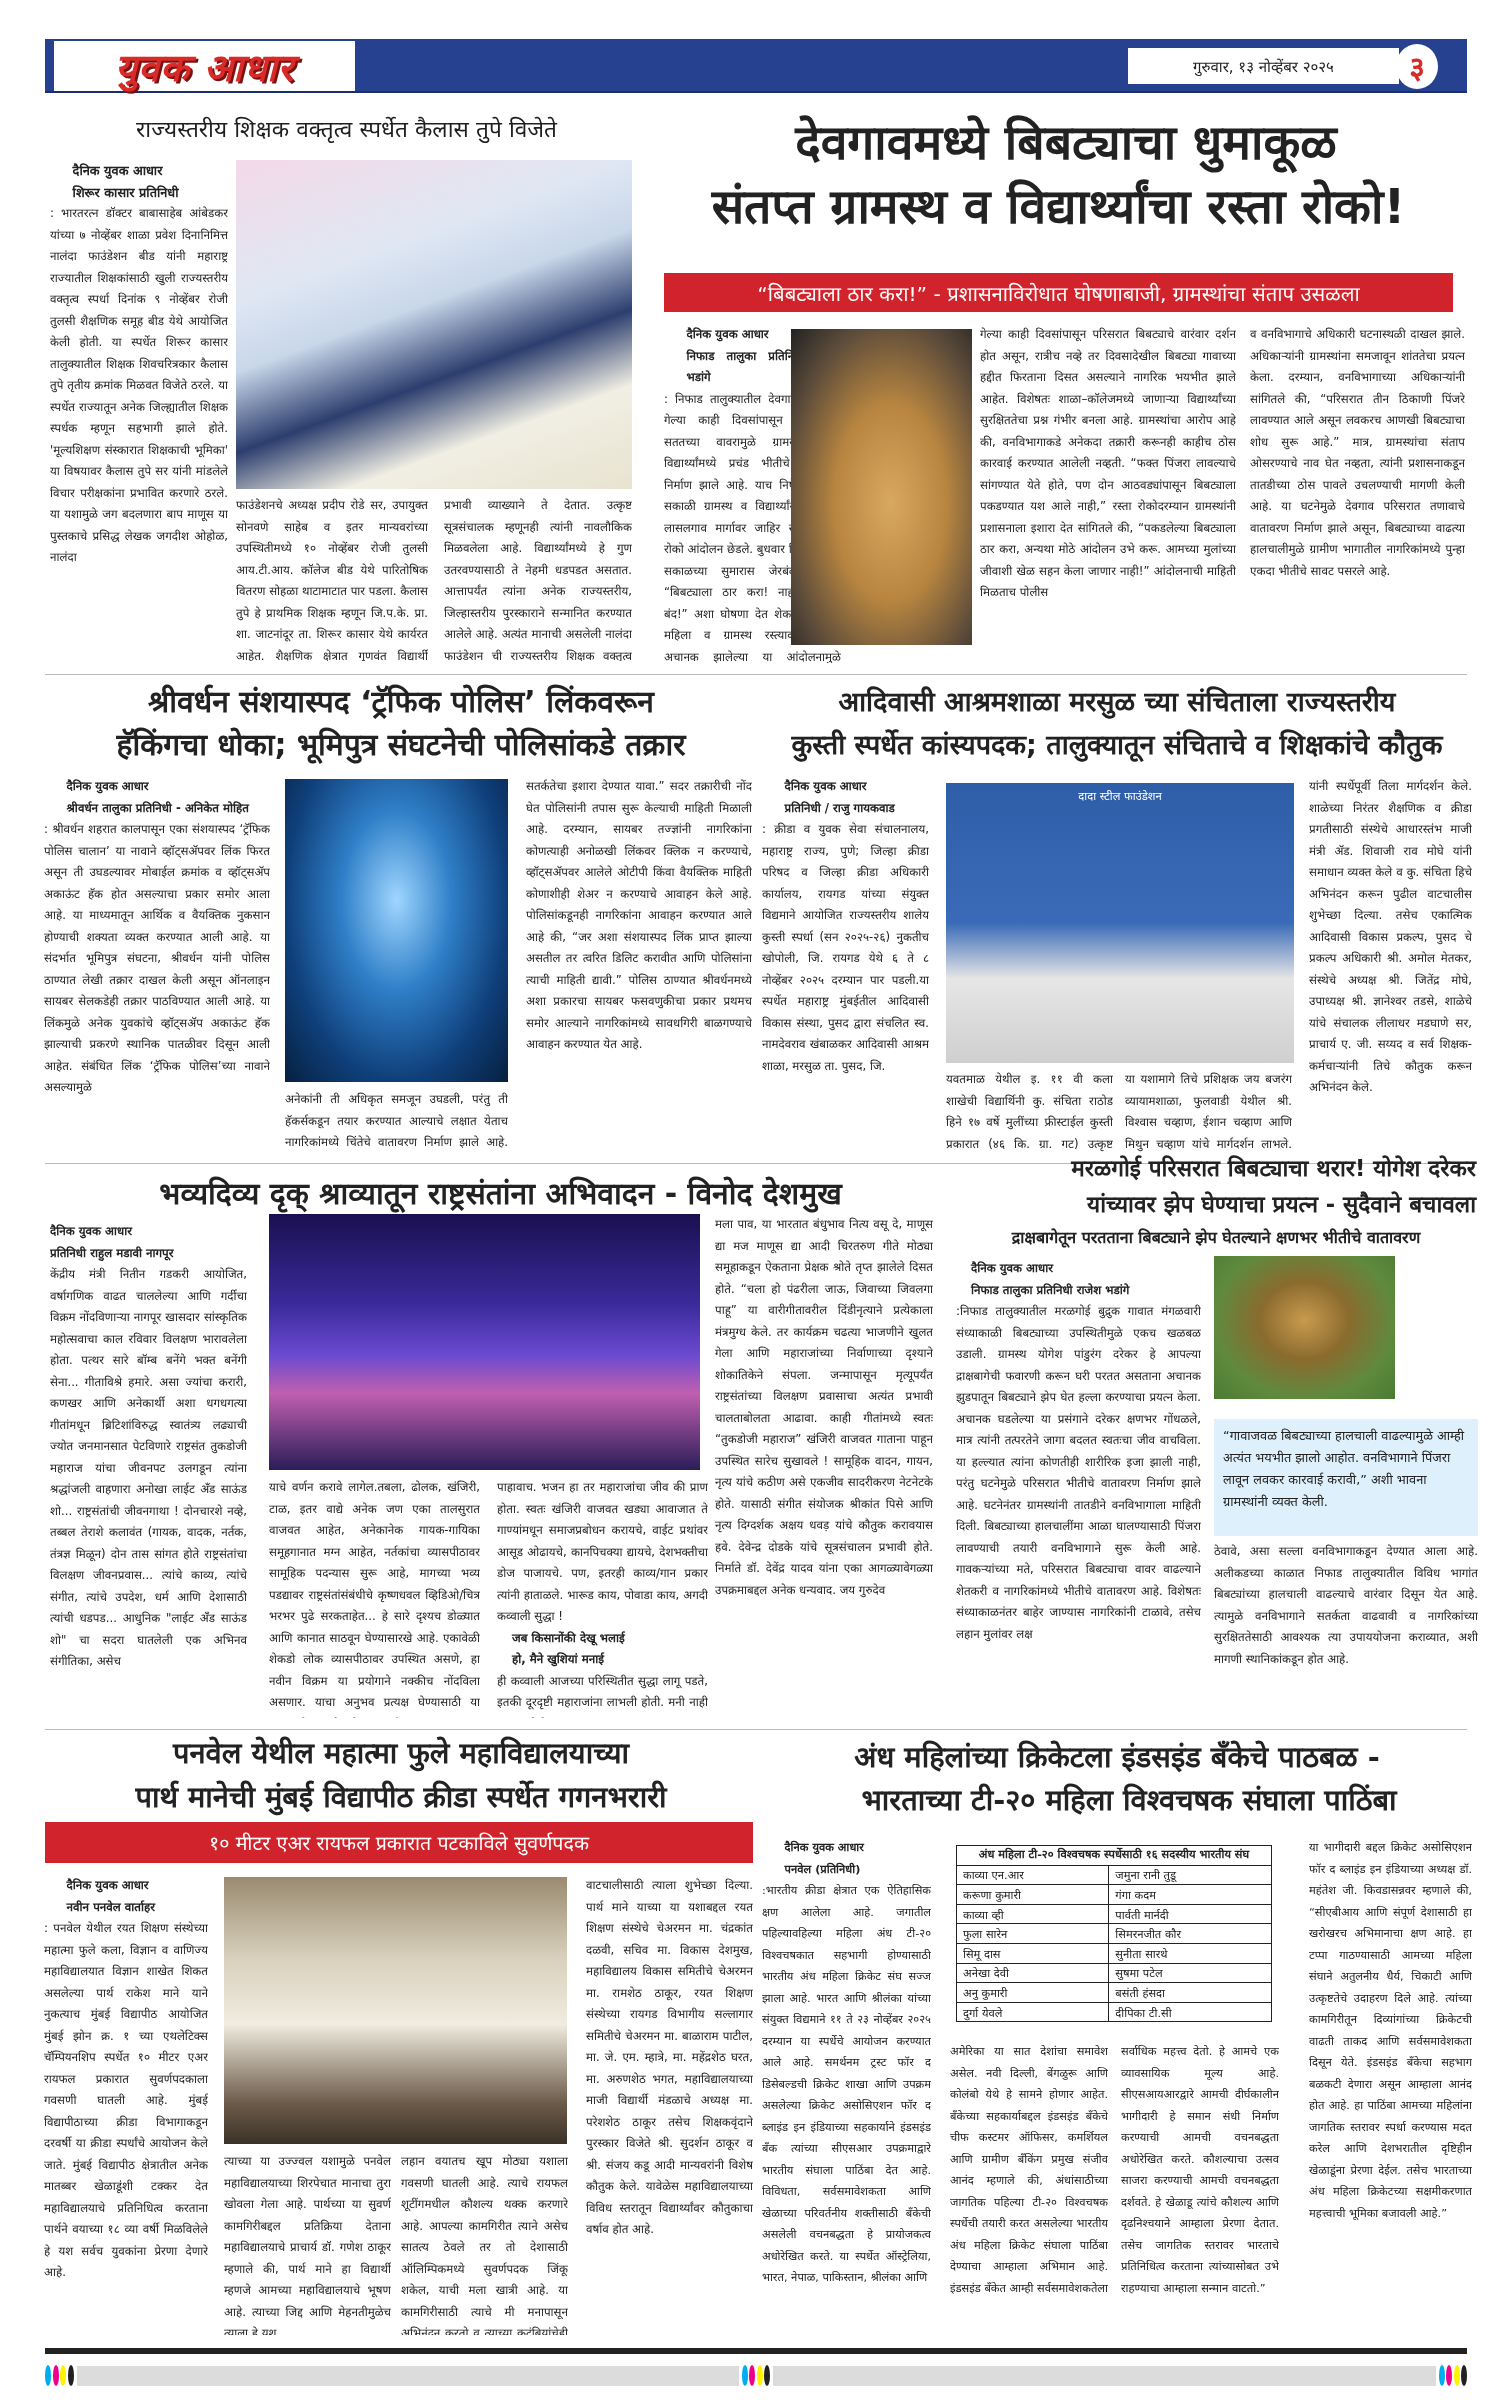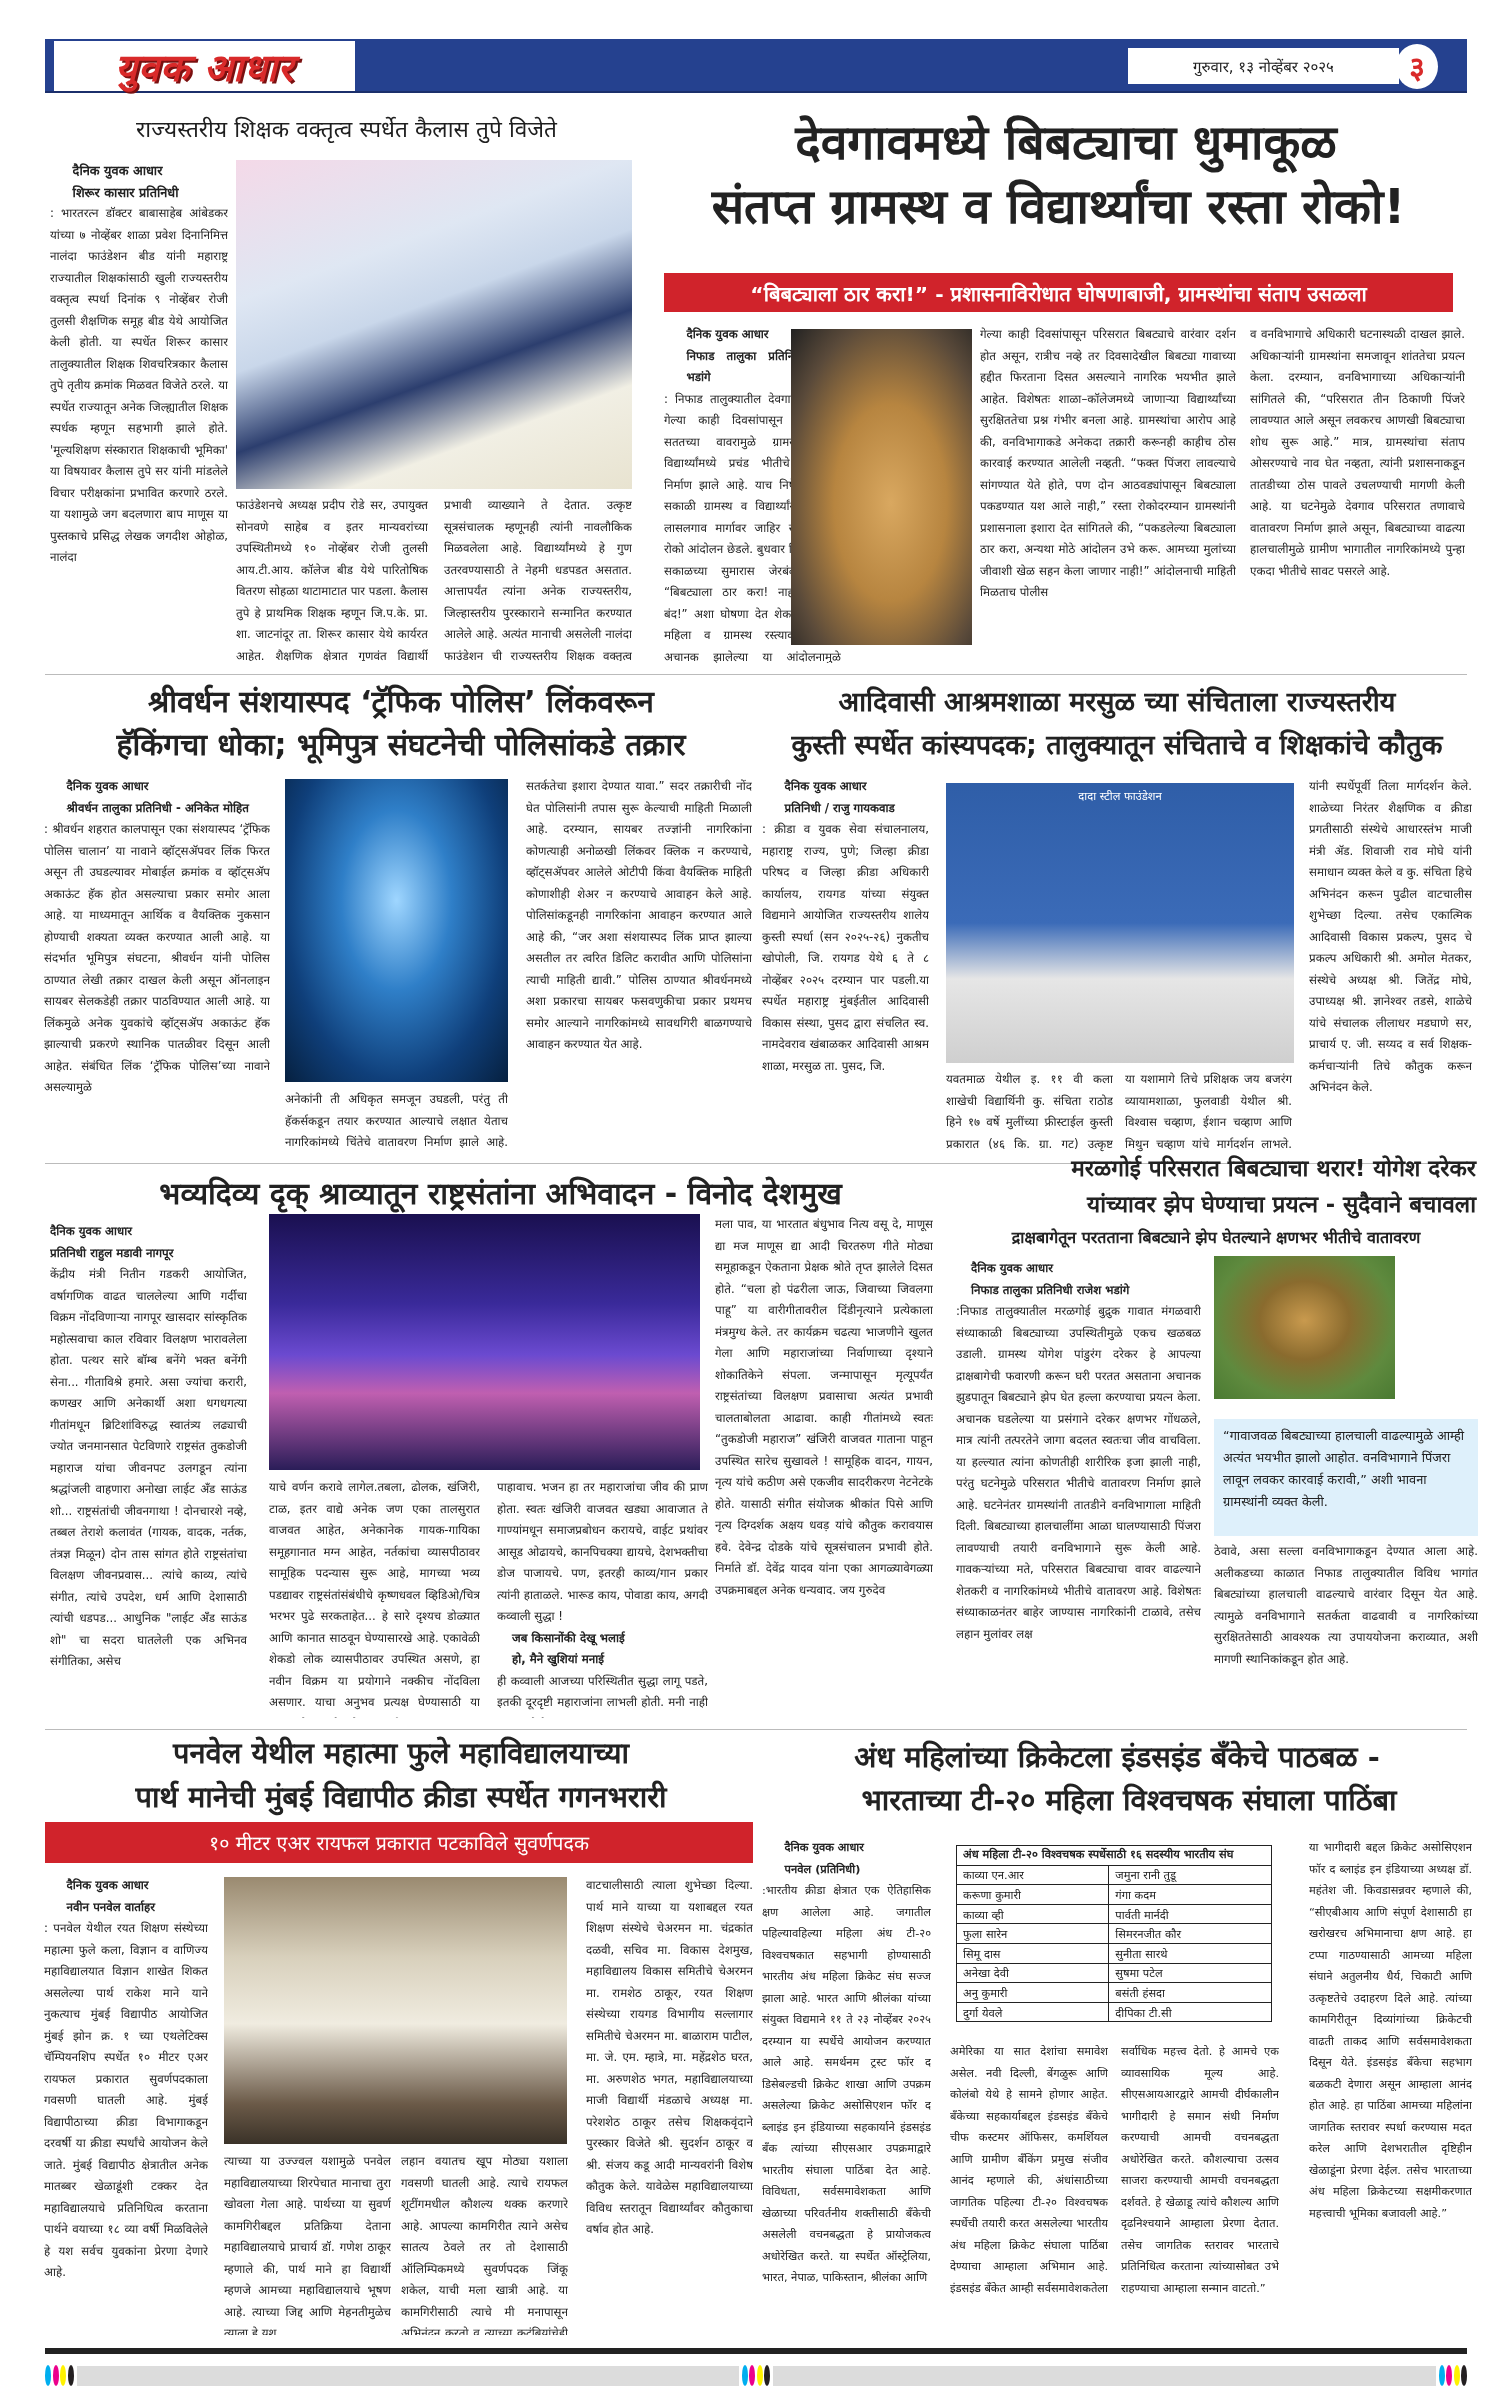--- a/index.html
+++ b/index.html
@@ -14,21 +14,21 @@
   .hl-big{font-size:47px;font-weight:bold;line-height:63px;text-align:center}
   .hl-med{font-size:29px;font-weight:bold;line-height:42px;text-align:center}
   .hl-small{font-size:22.6px;font-weight:bold;line-height:33px;text-align:right}
   .redbar{background:#d0232b;color:#fff;font-weight:normal;text-align:center;display:flex;align-items:center;justify-content:center}
   .col{font-size:11.7px;line-height:21.5px;text-align:justify;color:#222;overflow:hidden}
   .byline{font-weight:bold}
   .img{background:#888;overflow:hidden}
   .quote{background:#def0fb;font-size:12.8px;line-height:22px;padding:6px 9px;color:#222}
   table.team{border-collapse:collapse;font-size:11.3px;width:100%}
   table.team td,table.team th{border:1.1px solid #222;padding:0.8px 6px;text-align:left;height:19.6px}
-  table.team th{text-align:left;font-weight:bold;line-height:16.6px}
+  table.team th{text-align:center;font-weight:bold;line-height:16.6px}
   .rule{height:0.8px;background:#bbb}
   .footer-rule{left:45px;top:2348px;width:1422px;height:6px;background:#222}
   .cmyk{display:flex;gap:1.5px;align-items:center}
   .cmyk span{width:6px;height:21px;border-radius:50%}
   .grey{background:#dcdcdc;height:19.6px}
 </style>
 </head>
 <body>
 
 <div class="abs masthead">
@@ -42,21 +42,21 @@
   <div class="byline" style="padding-left:22.6px;font-size:12.8px">दैनिक युवक आधार</div>
   <div class="byline" style="padding-left:22.6px;font-size:12.8px">शिरूर कासार प्रतिनिधी</div>
   <div>: भारतरत्न डॉक्टर बाबासाहेब आंबेडकर यांच्या ७ नोव्हेंबर शाळा प्रवेश दिनानिमित्त नालंदा फाउंडेशन बीड यांनी महाराष्ट्र राज्यातील शिक्षकांसाठी खुली राज्यस्तरीय वक्तृत्व स्पर्धा दिनांक ९ नोव्हेंबर रोजी तुलसी शैक्षणिक समूह बीड येथे आयोजित केली होती. या स्पर्धेत शिरूर कासार तालुक्यातील शिक्षक शिवचरित्रकार कैलास तुपे तृतीय क्रमांक मिळवत विजेते ठरले. या स्पर्धेत राज्यातून अनेक जिल्ह्यातील शिक्षक स्पर्धक म्हणून सहभागी झाले होते. 'मूल्यशिक्षण संस्कारात शिक्षकाची भूमिका' या विषयावर कैलास तुपे सर यांनी मांडलेले विचार परीक्षकांना प्रभावित करणारे ठरले. या यशामुळे जग बदलणारा बाप माणूस या पुस्तकाचे प्रसिद्ध लेखक जगदीश ओहोळ, नालंदा</div>
 </div>
 <div class="abs img" style="left:236px;top:160px;width:396px;height:329px;background:linear-gradient(160deg,#f4d9e8 0%,#dfe7f3 30%,#c9d7ea 45%,#2c3e6e 62%,#f1efe4 78%,#e8e3d0 100%)"></div>
 <div class="abs col" style="left:236px;top:495px;width:192px;height:166px">फाउंडेशनचे अध्यक्ष प्रदीप रोडे सर, उपायुक्त सोनवणे साहेब व इतर मान्यवरांच्या उपस्थितीमध्ये १० नोव्हेंबर रोजी तुलसी आय.टी.आय. कॉलेज बीड येथे पारितोषिक वितरण सोहळा थाटामाटात पार पडला. कैलास तुपे हे प्राथमिक शिक्षक म्हणून जि.प.के. प्रा. शा. जाटनांदूर ता. शिरूर कासार येथे कार्यरत आहेत. शैक्षणिक क्षेत्रात गुणवंत विद्यार्थी घडवण्यासाठी सदैव उपक्रमशील शिक्षक म्हणून बीड जिल्ह्यात ओळखले जातात. महाराष्ट्रात अनेक ठिकाणी</div>
 <div class="abs col" style="left:444px;top:495px;width:188px;height:166px">प्रभावी व्याख्याने ते देतात. उत्कृष्ट सूत्रसंचालक म्हणूनही त्यांनी नावलौकिक मिळवलेला आहे. विद्यार्थ्यांमध्ये हे गुण उतरवण्यासाठी ते नेहमी धडपडत असतात. आत्तापर्यंत त्यांना अनेक राज्यस्तरीय, जिल्हास्तरीय पुरस्काराने सन्मानित करण्यात आलेले आहे. अत्यंत मानाची असलेली नालंदा फाउंडेशन ची राज्यस्तरीय शिक्षक वक्तृत्व स्पर्धेत त्यांनी विजय प्राप्त केला शिरूर तालुक्यात गुणगौरव होत असून सर्व क्षेत्रातून त्यांचे कौतुक होत आहे.</div>
 
 <div class="abs hl-big" style="left:663px;top:111px;width:806px;font-size:48px">देवगावमध्ये बिबट्याचा धुमाकूळ</div>
 <div class="abs hl-big" style="left:648px;top:175px;width:821px;font-size:48px">संतप्त ग्रामस्थ व विद्यार्थ्यांचा रस्ता रोको!</div>
-<div class="abs redbar" style="left:664px;top:273px;width:789px;height:39px;font-size:20.3px;font-weight:bold">“बिबट्याला ठार करा!” - प्रशासनाविरोधात घोषणाबाजी, ग्रामस्थांचा संताप उसळला</div>
+<div class="abs redbar" style="left:664px;top:273px;width:789px;height:39px;font-size:20.3px;font-weight:normal">“बिबट्याला ठार करा!” - प्रशासनाविरोधात घोषणाबाजी, ग्रामस्थांचा संताप उसळला</div>
 <div class="abs col" style="left:664px;top:324px;width:177px;height:339px">
   <div class="byline" style="padding-left:22.6px">दैनिक युवक आधार</div>
   <div class="byline" style="padding-left:22.6px">निफाड तालुका प्रतिनिधी राजेश भडांगे</div>
   <div>: निफाड तालुक्यातील देवगाव परिसरात गेल्या काही दिवसांपासून बिबट्याच्या सततच्या वावरामुळे ग्रामस्थ आणि विद्यार्थ्यांमध्ये प्रचंड भीतीचे वातावरण निर्माण झाले आहे. याच निषेधार्थ आज सकाळी ग्रामस्थ व विद्यार्थ्यांनी निफाड–लासलगाव मार्गावर जाहिर संतप्त रस्ता रोको आंदोलन छेडले. बुधवार दि. १२ रोजी सकाळच्या सुमारास जेरबंद केलेल्या “बिबट्याला ठार करा! नाहीतर शाळा बंद!” अशा घोषणा देत शेकडो विद्यार्थी, महिला व ग्रामस्थ रस्त्यावर उतरले. अचानक झालेल्या या आंदोलनामुळे वाहतूक काही काळ ठप्प झाली होती.</div>
 </div>
 <div class="abs img" style="left:791px;top:329px;width:181px;height:316px;background:radial-gradient(ellipse at 55% 55%,#d9a860 0%,#b78540 40%,#5a4a3a 75%,#222 100%)"></div>
 <div class="abs col" style="left:980px;top:324px;width:256px;height:339px">गेल्या काही दिवसांपासून परिसरात बिबट्याचे वारंवार दर्शन होत असून, रात्रीच नव्हे तर दिवसादेखील बिबट्या गावाच्या हद्दीत फिरताना दिसत असल्याने नागरिक भयभीत झाले आहेत. विशेषतः शाळा–कॉलेजमध्ये जाणाऱ्या विद्यार्थ्यांच्या सुरक्षिततेचा प्रश्न गंभीर बनला आहे. ग्रामस्थांचा आरोप आहे की, वनविभागाकडे अनेकदा तक्रारी करूनही काहीच ठोस कारवाई करण्यात आलेली नव्हती. “फक्त पिंजरा लावल्याचे सांगण्यात येते होते, पण दोन आठवड्यांपासून बिबट्याला पकडण्यात यश आले नाही,” रस्ता रोकोदरम्यान ग्रामस्थांनी प्रशासनाला इशारा देत सांगितले की, “पकडलेल्या बिबट्याला ठार करा, अन्यथा मोठे आंदोलन उभे करू. आमच्या मुलांच्या जीवाशी खेळ सहन केला जाणार नाही!” आंदोलनाची माहिती मिळताच पोलीस</div>
 <div class="abs col" style="left:1250px;top:324px;width:215px;height:339px">व वनविभागाचे अधिकारी घटनास्थळी दाखल झाले. अधिकाऱ्यांनी ग्रामस्थांना समजावून शांततेचा प्रयत्न केला. दरम्यान, वनविभागाच्या अधिकाऱ्यांनी सांगितले की, “परिसरात तीन ठिकाणी पिंजरे लावण्यात आले असून लवकरच आणखी बिबट्याचा शोध सुरू आहे.” मात्र, ग्रामस्थांचा संताप ओसरण्याचे नाव घेत नव्हता, त्यांनी प्रशासनाकडून तातडीच्या ठोस पावले उचलण्याची मागणी केली आहे. या घटनेमुळे देवगाव परिसरात तणावाचे वातावरण निर्माण झाले असून, बिबट्याच्या वाढत्या हालचालीमुळे ग्रामीण भागातील नागरिकांमध्ये पुन्हा एकदा भीतीचे सावट पसरले आहे.</div>
 
 <div class="abs rule" style="left:45px;top:674px;width:1422px"></div>

